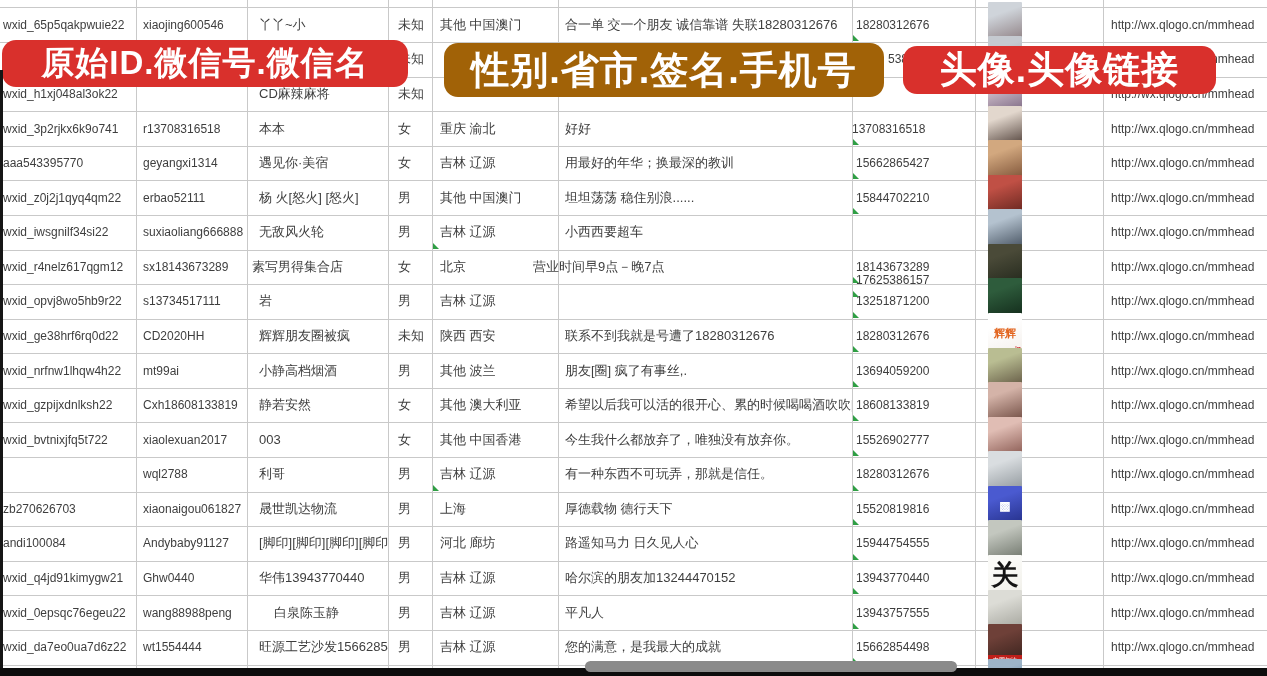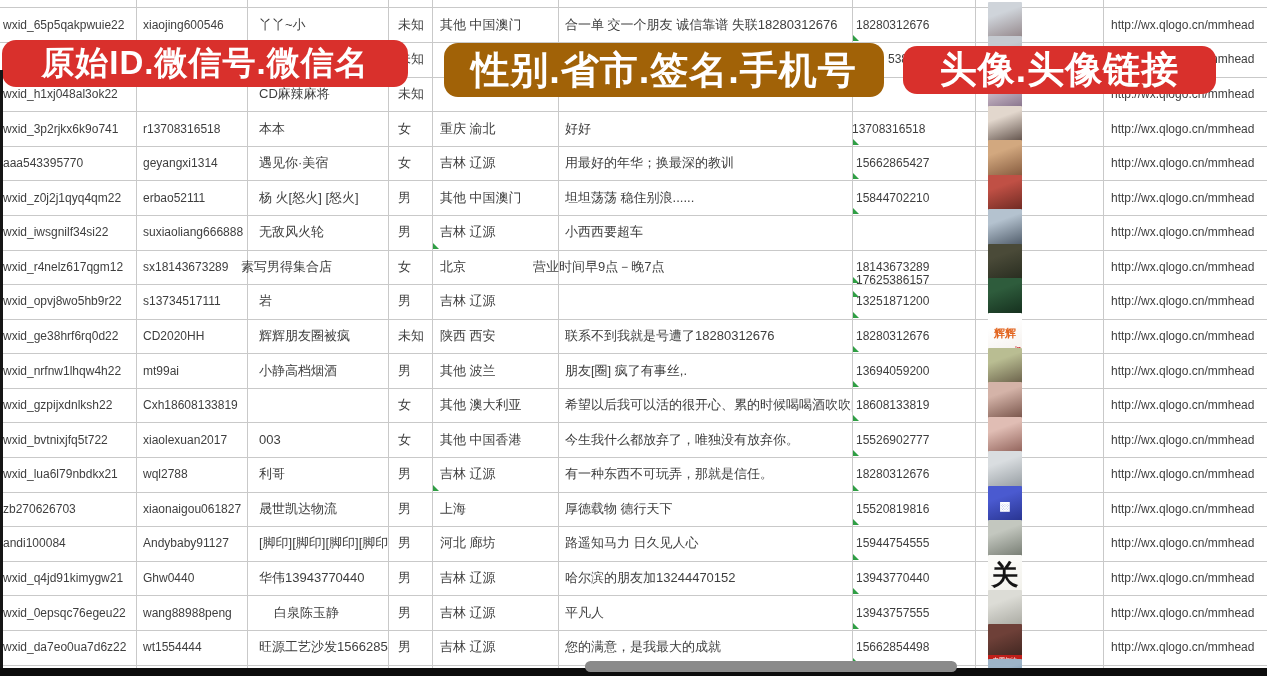--- a/index.html
+++ b/index.html
@@ -143,21 +143,21 @@
         <div class="cell cjk" style="left: 558px; width: 294px; padding-left: 7px;">小西西要超车</div>
         <div class="cell latin" style="left: 852px; width: 123px; padding-left: 4px; margin-top: 48px;">17625386157<div class="flag" style="border-bottom-color: rgb(47, 158, 68);"></div></div>
         <div class="cell  avatar-cell" style="left: 975px; width: 128px; padding-left: 13px;">
           <div class="avatar" style="background: linear-gradient(160deg, rgb(180, 194, 207) 30%, rgb(68, 80, 94));"></div>
         </div>
         <div class="cell latin" style="left: 1103px; width: 164px; padding-left: 8px;">http://wx.qlogo.cn/mmhead</div>
       </div>
       <div class="row" style="top: 249.56px; height: 34.58px; border-bottom: 1px solid rgb(201, 201, 201);">
         <div class="cell latin" style="left: 0px; width: 136px; padding-left: 3px;">wxid_r4nelz617qgm12</div>
         <div class="cell latin" style="left: 136px; width: 111px; padding-left: 7px;">sx18143673289</div>
-        <div class="cell cjk" style="left: 237px; width: 141px; padding-left: 4px;">素写男得集合店</div>
+        <div class="cell cjk" style="left: 248px; width: 141px; padding-left: 4px;">素写男得集合店</div>
         <div class="cell cjk" style="left: 388px; width: 44px; padding-left: 10px;">女</div>
         <div class="cell cjk" style="left: 432px; width: 126px; padding-left: 8px;">北京</div>
         <div class="cell cjk" style="left: 526px; width: 294px; padding-left: 7px;">营业时间早9点－晚7点</div>
         <div class="cell latin" style="left: 852px; width: 123px; padding-left: 4px;">18143673289<div class="flag" style="border-bottom-color: rgb(47, 158, 68);"></div></div>
         <div class="cell  avatar-cell" style="left: 975px; width: 128px; padding-left: 13px;">
           <div class="avatar" style="background: linear-gradient(160deg, rgb(74, 74, 56) 30%, rgb(35, 40, 28));"></div>
         </div>
         <div class="cell latin" style="left: 1103px; width: 164px; padding-left: 8px;">http://wx.qlogo.cn/mmhead</div>
       </div>
       <div class="row" style="top: 284.14px; height: 34.58px; border-bottom: 1px solid rgb(201, 201, 201);">
@@ -198,20 +198,21 @@
         <div class="cell cjk" style="left: 558px; width: 294px; padding-left: 7px;">朋友[圈] 疯了有事丝,.</div>
         <div class="cell latin" style="left: 852px; width: 123px; padding-left: 4px;">13694059200<div class="flag" style="border-bottom-color: rgb(47, 158, 68);"></div></div>
         <div class="cell  avatar-cell" style="left: 975px; width: 128px; padding-left: 13px;">
           <div class="avatar" style="background: linear-gradient(160deg, rgb(185, 189, 146) 30%, rgb(95, 84, 64));"></div>
         </div>
         <div class="cell latin" style="left: 1103px; width: 164px; padding-left: 8px;">http://wx.qlogo.cn/mmhead</div>
       </div>
       <div class="row" style="top: 387.88px; height: 34.58px; border-bottom: 1px solid rgb(201, 201, 201);">
         <div class="cell latin" style="left: 0px; width: 136px; padding-left: 3px;">wxid_gzpijxdnlksh22</div>
         <div class="cell latin" style="left: 136px; width: 111px; padding-left: 7px;">Cxh18608133819</div>
+        <div class="cell cjk" style="left: 247px; width: 141px; padding-left: 12px;">静若安然</div>
         <div class="cell cjk" style="left: 388px; width: 44px; padding-left: 10px;">女</div>
         <div class="cell cjk" style="left: 432px; width: 126px; padding-left: 8px;">其他 澳大利亚</div>
         <div class="cell cjk" style="left: 558px; width: 294px; padding-left: 7px;">希望以后我可以活的很开心、累的时候喝喝酒吹吹[</div>
         <div class="cell latin" style="left: 852px; width: 123px; padding-left: 4px;">18608133819<div class="flag" style="border-bottom-color: rgb(47, 158, 68);"></div></div>
         <div class="cell  avatar-cell" style="left: 975px; width: 128px; padding-left: 13px;">
           <div class="avatar" style="background: linear-gradient(160deg, rgb(212, 179, 168) 30%, rgb(110, 74, 64));"></div>
         </div>
         <div class="cell latin" style="left: 1103px; width: 164px; padding-left: 8px;">http://wx.qlogo.cn/mmhead</div>
       </div>
       <div class="row" style="top: 422.46px; height: 34.58px; border-bottom: 1px solid rgb(201, 201, 201);">
@@ -221,21 +222,20 @@
         <div class="cell cjk" style="left: 388px; width: 44px; padding-left: 10px;">女</div>
         <div class="cell cjk" style="left: 432px; width: 126px; padding-left: 8px;">其他 中国香港</div>
         <div class="cell cjk" style="left: 558px; width: 294px; padding-left: 7px;">今生我什么都放弃了，唯独没有放弃你。</div>
         <div class="cell latin" style="left: 852px; width: 123px; padding-left: 4px;">15526902777<div class="flag" style="border-bottom-color: rgb(47, 158, 68);"></div></div>
         <div class="cell  avatar-cell" style="left: 975px; width: 128px; padding-left: 13px;">
           <div class="avatar" style="background: linear-gradient(160deg, rgb(224, 189, 180) 30%, rgb(134, 86, 78));"></div>
         </div>
         <div class="cell latin" style="left: 1103px; width: 164px; padding-left: 8px;">http://wx.qlogo.cn/mmhead</div>
       </div>
       <div class="row" style="top: 457.04px; height: 34.58px; border-bottom: 1px solid rgb(201, 201, 201);">
-        <div class="cell latin" style="left: 0px; width: 136px; padding-left: 3px;">wxid_lua6l79nbdkx21</div>
         <div class="cell latin" style="left: 136px; width: 111px; padding-left: 7px;">wql2788</div>
         <div class="cell cjk" style="left: 247px; width: 141px; padding-left: 12px;">利哥</div>
         <div class="cell cjk" style="left: 388px; width: 44px; padding-left: 10px;">男</div>
         <div class="cell cjk" style="left: 432px; width: 126px; padding-left: 8px;">吉林 辽源<div class="flag" style="border-bottom-color: rgb(47, 158, 68);"></div></div>
         <div class="cell cjk" style="left: 558px; width: 294px; padding-left: 7px;">有一种东西不可玩弄，那就是信任。</div>
         <div class="cell latin" style="left: 852px; width: 123px; padding-left: 4px;">18280312676<div class="flag" style="border-bottom-color: rgb(47, 158, 68);"></div></div>
         <div class="cell  avatar-cell" style="left: 975px; width: 128px; padding-left: 13px;">
           <div class="avatar" style="background: linear-gradient(160deg, rgb(217, 221, 224) 30%, rgb(143, 150, 155));"></div>
         </div>
         <div class="cell latin" style="left: 1103px; width: 164px; padding-left: 8px;">http://wx.qlogo.cn/mmhead</div>

